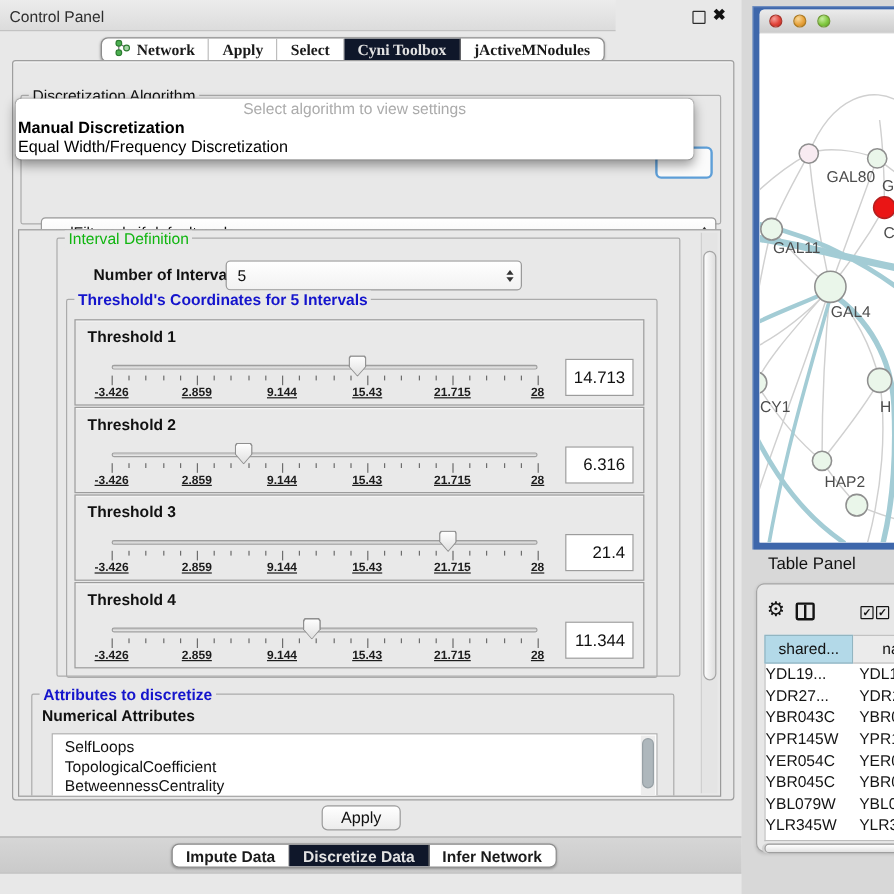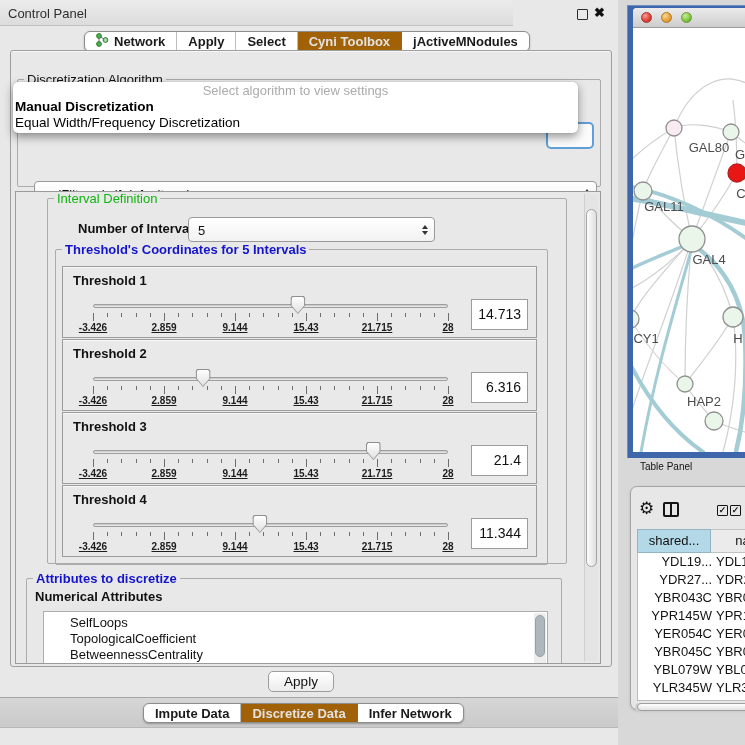--- a/index.html
+++ b/index.html
@@ -8,25 +8,25 @@
     font-family:"Liberation Sans",sans-serif;background:#e8e8e8;color:#111;}
   
   .control-panel{position:absolute;left:0;top:0;width:513px;height:745px;background:#e8e8e8;}
   .cp-titlebar{position:absolute;left:0;top:0;width:100%;height:26px;
     background:linear-gradient(#ececec,#dcdcdc);border-bottom:1px solid #c2c2c2;}
   .cp-title{position:absolute;left:8px;top:6px;font-size:13px;color:#2e2e2e;}
   .float-ic{position:absolute;left:577px;top:9px;width:11px;height:11px;border:1.6px solid #2c2c2c;border-radius:1px;}
   .close-ic{position:absolute;left:594px;top:5px;font-size:13px;font-weight:bold;color:#111;}
   .tabbar{position:absolute;display:flex;border:1px solid #8d8d8d;border-radius:6px;background:#fff;
     overflow:hidden;box-shadow:0 1px 2px rgba(0,0,0,.28);}
-  .top-tabs{left:84px;top:31px;height:21px;}
+  .top-tabs{left:84px;top:31px;height:21px;font-family:Liberation Serif, serif;}
   .tab{display:flex;align-items:center;gap:5px;padding:0 11px;font-size:13px;font-weight:bold;
     color:#1a1a1a;border-right:1px solid #bdbdbd;white-space:nowrap;}
   .tab:last-child{border-right:none;}
-  .tab.sel{background:#a16207;color:#e2e2e2;border-right-color:#6d6d6d;}
+  .tab.sel{background:#0f172a;color:#e2e2e2;border-right-color:#6d6d6d;}
   .outer-panel{position:absolute;left:10px;top:50px;width:602px;height:617px;
     border:1px solid #9e9e9e;border-radius:3px;background:#e8e8e8;box-shadow:inset 0 1px 0 #f6f6f6;}
   .group{position:absolute;border:1px solid #ababab;border-radius:2px;}
   .gtitle{position:absolute;top:-8px;left:6px;background:#e8e8e8;padding:0 3px;font-size:13px;line-height:15px;color:#111;white-space:nowrap;}
   .gtitle.green{color:#10b510;}
   .gtitle.blue{color:#1414cc;font-weight:bold;}
   .algo-group{left:6px;top:28px;width:584px;height:108px;}
   .td-group{left:10px;top:58px;width:578px;height:47px;}
   .combo{position:absolute;background:linear-gradient(#ffffff,#f2f2f2);border:1px solid #9a9a9a;border-radius:4px;}
   .cval{position:absolute;left:9px;top:50%;transform:translateY(-50%);font-size:13px;color:#111;white-space:nowrap;}
@@ -54,21 +54,21 @@
   .labelrow{position:absolute;left:0;right:0;top:55px;height:12px;}
   .ticklabel{position:absolute;transform:translateX(-50%);font-size:10px;font-weight:bold;color:#1c1c1c;white-space:nowrap;text-decoration:underline;}
   .sl-thumb{position:absolute;top:29px;width:15px;height:18px;transform:translateX(-50%);
     clip-path:polygon(10% 0,90% 0,100% 12%,100% 52%,50% 100%,0 52%,0 12%);background:#8f8f8f;}
   .sl-thumb::after{content:"";position:absolute;inset:1px;clip-path:inherit;background:linear-gradient(#fefefe,#e0e0e0);}
   .tval{position:absolute;right:8px;top:32px;width:57px;height:31px;background:#fff;border:1px solid #9c9c9c;
     font-size:14px;text-align:right;line-height:29px;padding-right:6px;}
   .ag{left:10px;top:386px;width:536px;height:130px;}
   .na-label{position:absolute;left:8px;top:10px;font-size:13px;font-weight:bold;}
   .attr-list{position:absolute;left:16px;top:32px;width:505px;height:92px;background:#fff;border:1px solid #adadad;}
-  .attr-item{height:16px;line-height:16px;font-size:13px;padding-left:26px;color:#111;}
+  .attr-item{height:16px;line-height:16px;font-size:13px;padding-left:10px;color:#111;}
   .attr-items{padding-top:3px;}
   .list-vscroll{position:absolute;right:1px;top:1px;width:12px;height:88px;background:#ededed;}
   .list-thumb{position:absolute;left:1px;top:2px;width:10px;height:42px;border-radius:5px;background:#aeb7bc;border:1px solid #97a0a5;}
   .vscroll{position:absolute;right:2px;top:2px;width:14px;height:467px;background:#e4e4e4;border-left:1px solid #cfcfcf;}
   .vthumb{position:absolute;left:1px;top:15px;width:11px;height:358px;border-radius:6px;
     background:linear-gradient(90deg,#fdfdfd,#dedede);border:1px solid #a5a5a5;}
   .popup{position:absolute;left:13px;top:82px;width:565px;height:51px;background:#fff;border-radius:5px;
     box-shadow:0 4px 10px rgba(0,0,0,.4),0 0 1px rgba(0,0,0,.35);z-index:40;padding-top:1px;}
   .pop-ph{height:16px;line-height:16px;text-align:center;color:#ababab;font-size:13px;}
   .pop-opt{height:16px;line-height:16px;font-size:13.5px;padding-left:2px;color:#000;white-space:nowrap;}
@@ -84,37 +84,37 @@
     box-shadow:inset 1px 1px 0 rgba(255,255,255,.25);}
   .net-window{position:absolute;left:6px;top:3px;width:112px;height:444px;background:#fff;border-radius:4px 0 0 0;}
   .net-titlebar{position:absolute;left:0;top:0;width:100%;height:20px;border-radius:4px 0 0 0;
     background:linear-gradient(#ebebeb,#cdcdcd);border-bottom:1px solid #9b9b9b;}
   .tl{position:absolute;top:4px;width:11px;height:11px;border-radius:50%;}
   .tl.red{left:8px;background:radial-gradient(circle at 35% 30%,#f4a09a,#e1443a 55%,#b92c22);border:1px solid #a8342b;}
   .tl.yel{left:28px;background:radial-gradient(circle at 35% 30%,#f8d89a,#e8a33d 55%,#c07f1f);border:1px solid #ad7b22;}
   .tl.grn{left:48px;background:radial-gradient(circle at 35% 30%,#c7eda0,#82c940 55%,#5a9e2a);border:1px solid #6f9a35;}
   .net-canvas{position:absolute;left:0;top:20px;width:112px;height:424px;overflow:hidden;background:#fff;}
   .nlabel{position:absolute;transform:translateX(-50%);font-size:13px;color:#4c4c4c;white-space:nowrap;}
-  .tp-label{position:absolute;left:22px;top:461px;font-size:10px;color:#111;}
+  .tp-label{position:absolute;left:22px;top:461px;font-size:14px;color:#111;}
   .subpanel{position:absolute;left:12px;top:486px;width:128px;height:224px;background:#e7e7e7;
     border:1px solid #a5a5a5;border-radius:7px;box-shadow:0 1px 3px rgba(0,0,0,.15);}
   .gear{position:absolute;left:8px;top:13px;font-size:17px;line-height:17px;color:#141414;font-family:"DejaVu Sans",sans-serif;}
   .split-ic{position:absolute;left:32px;top:15px;width:16px;height:15px;border:2px solid #141414;border-radius:2px;}
   .split-bar{position:absolute;left:50%;top:0;bottom:0;width:2px;background:#141414;transform:translateX(-50%);}
   .chk{position:absolute;top:18px;width:11px;height:11px;border:1.6px solid #141414;border-radius:1px;
     font-size:9px;line-height:8px;text-align:center;font-weight:bold;color:#141414;}
   .chk.c1{left:86px;} .chk.c2{left:99px;}
   .ttable{position:absolute;left:6px;top:42px;width:140px;}
   .thead{display:flex;}
   .th{height:24px;line-height:22px;font-size:13px;text-align:center;border:1px solid #c2c2c2;background:#ebebeb;color:#111;}
   .th.hl{background:#b3d9e8;border-color:#92b5c1;}
   .th.c1{width:74px;} .th.c2{width:64px;border-left:none;}
   .tbody{background:#fff;border:1px solid #bdbdbd;border-top:none;height:148px;overflow:hidden;}
   .trow{display:flex;height:18px;line-height:18px;font-size:13px;color:#141414;}
-  .tc1{width:74px;text-align:right;}
+  .tc1{width:74px;text-align:left;}
   .tc2{width:64px;padding-left:4px;}
   .hscroll{position:absolute;left:4px;top:216px;width:132px;height:8px;background:#d2d2d2;border-radius:4px;}
   .hthumb{position:absolute;left:2px;top:0;width:114px;height:8px;border:1px solid #9f9f9f;border-radius:4px;
     background:linear-gradient(#ffffff,#e2e2e2);}
 </style>
 </head>
 <body>
 
 <div class="screen">
 

